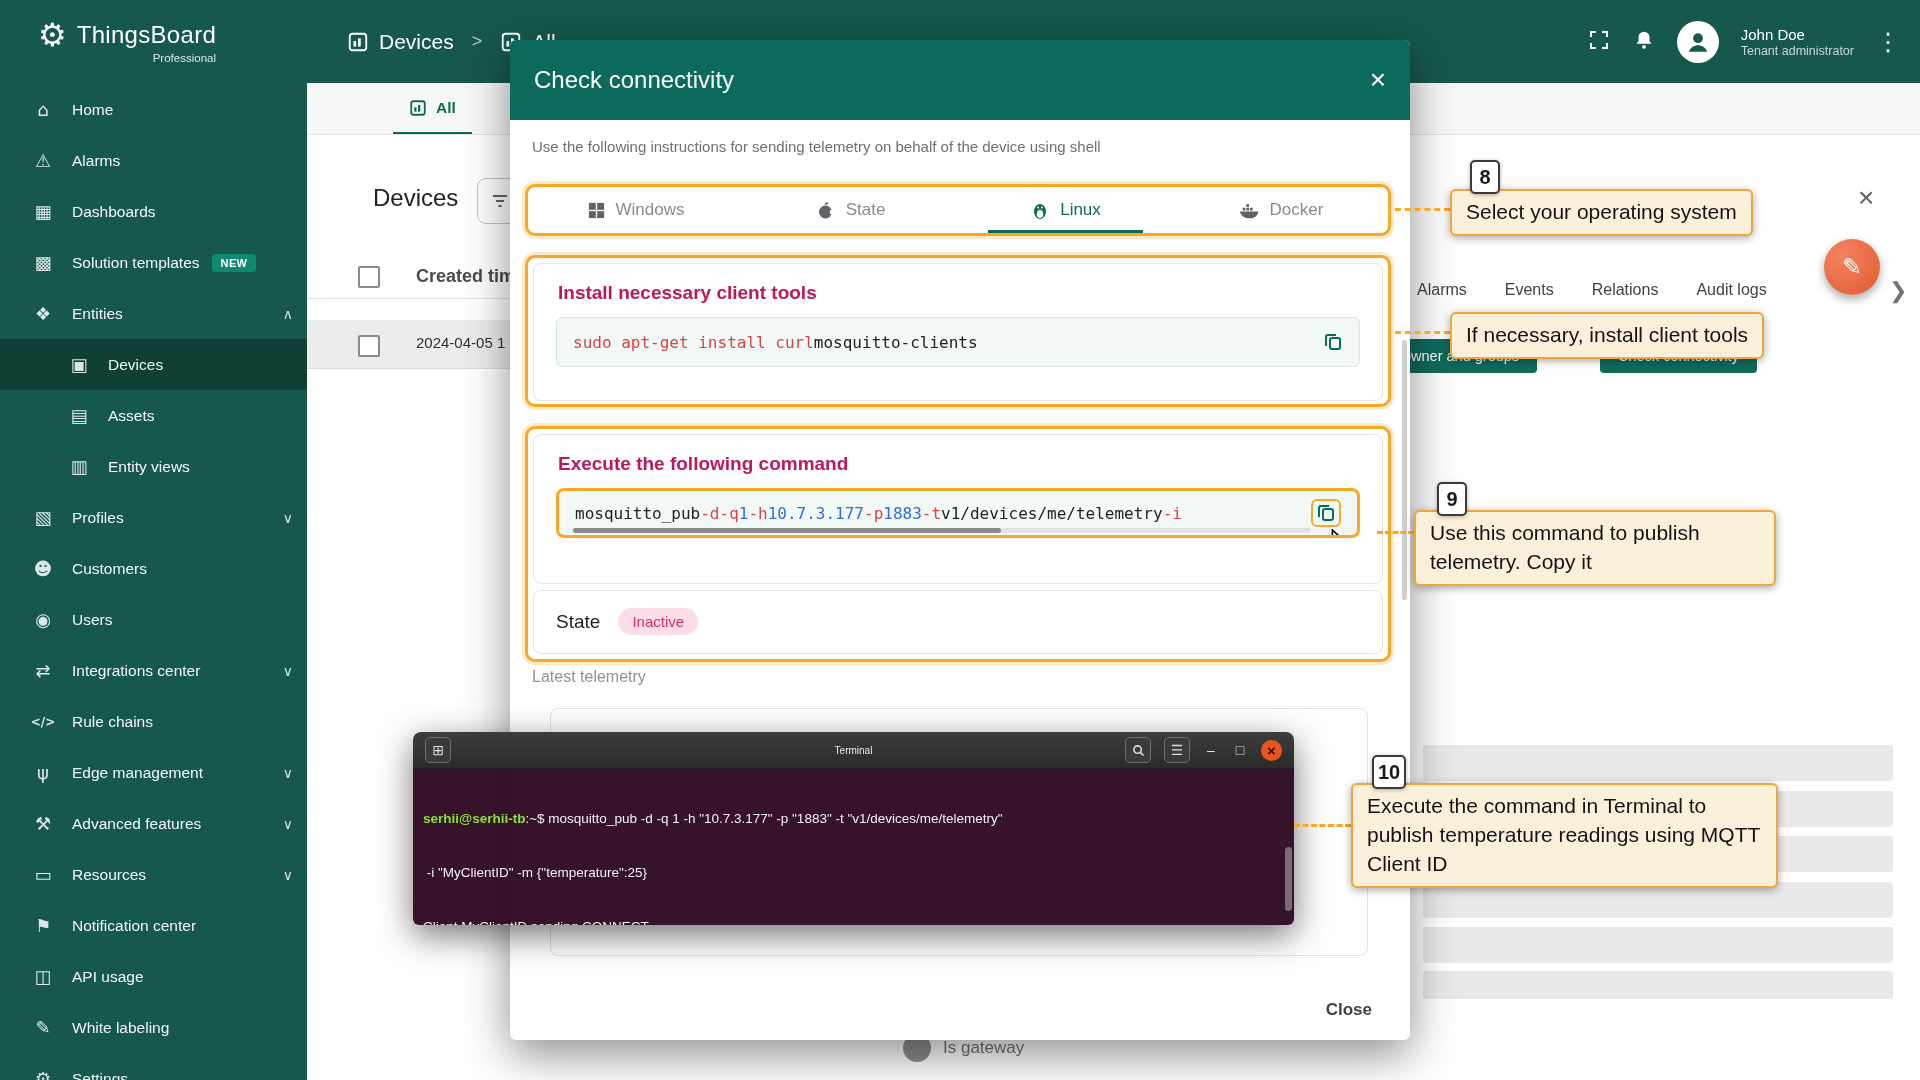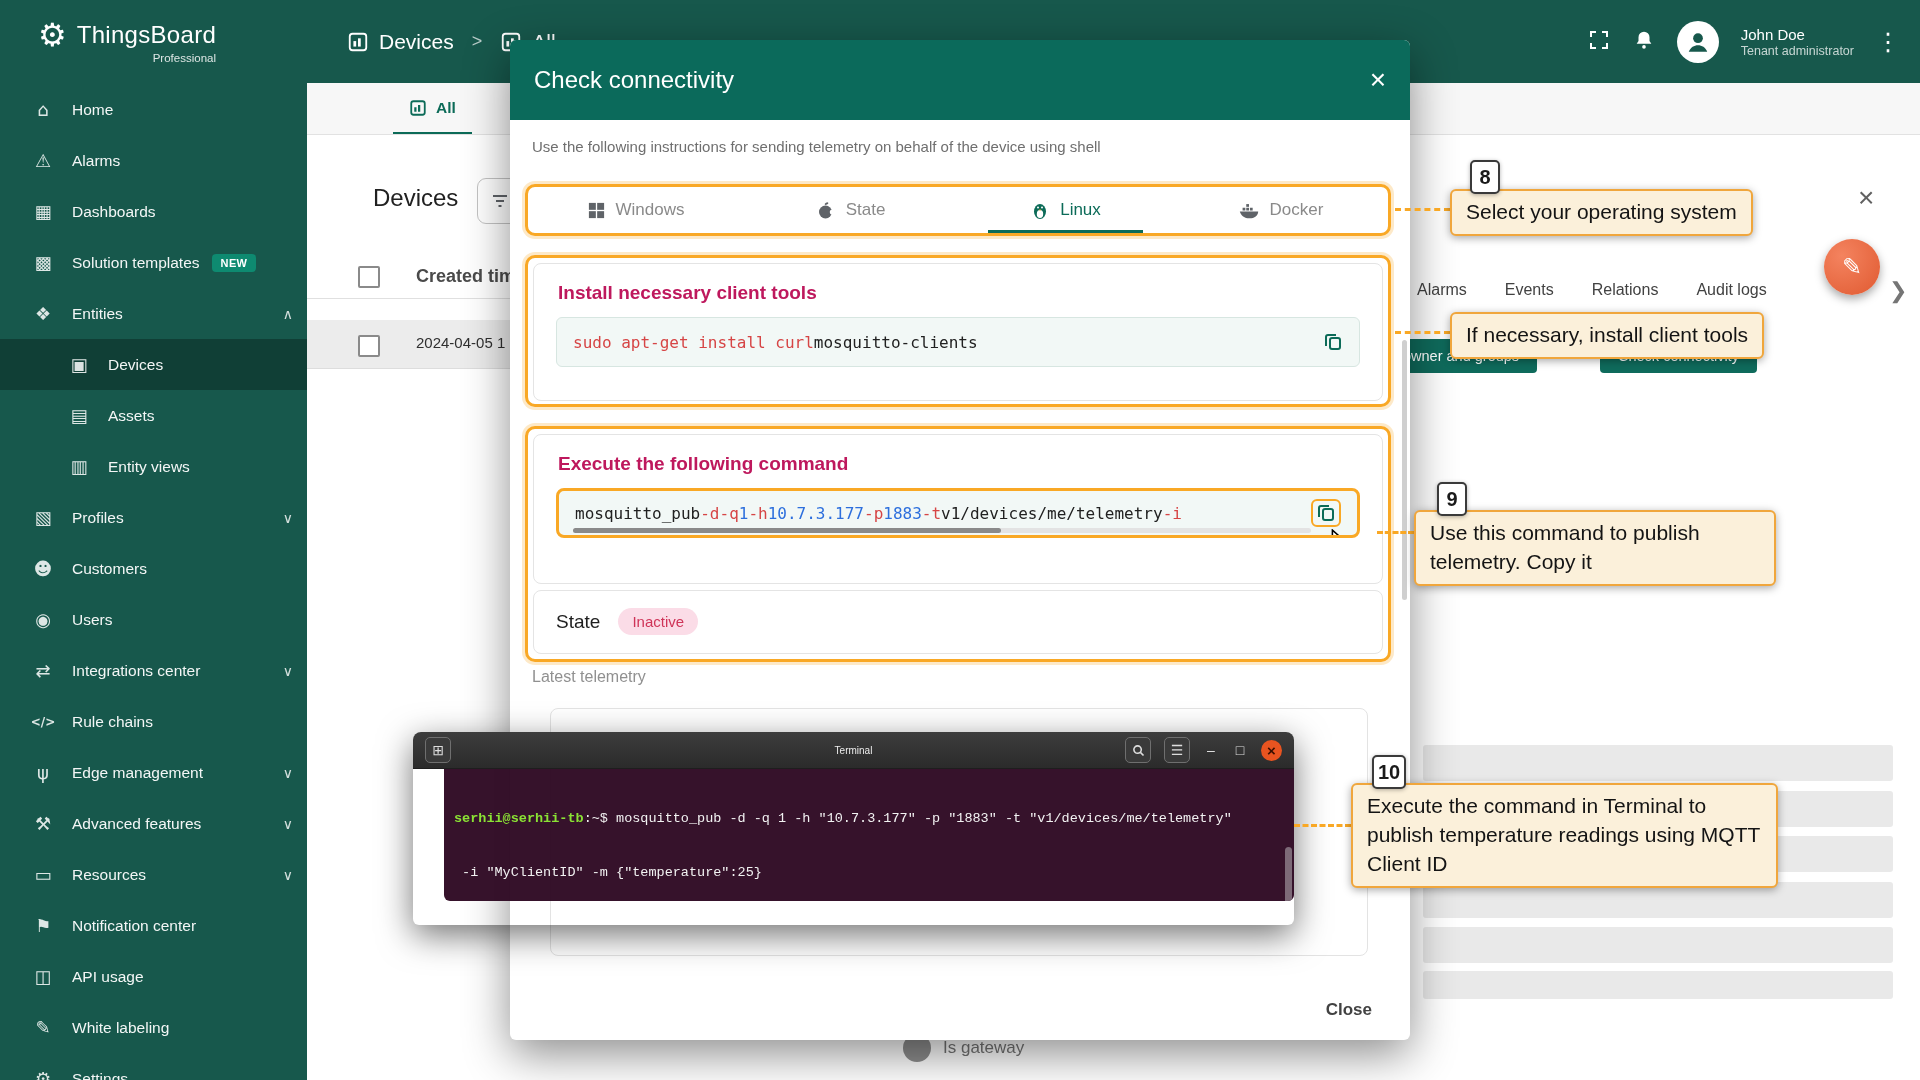--- a/index.html
+++ b/index.html
@@ -106,23 +106,23 @@
             box-shadow:0 10px 34px rgba(0,0,0,.55);}
   .t-bar{height:37px;background:linear-gradient(#3d3d3d,#2b2b2b);border-radius:8px 8px 0 0;position:relative;
          display:flex;align-items:center;padding:0 12px;box-sizing:border-box;border-bottom:1px solid #1e1e1e;}
   .t-title{position:absolute;left:0;right:0;text-align:center;color:#ececec;font-size:10px;}
   .t-sq{width:24px;height:24px;border:1px solid #6f6f6f;border-radius:5px;background:#3a3a3a;color:#ddd;
         display:flex;align-items:center;justify-content:center;font-size:14px;z-index:1;}
   .t-right{margin-left:auto;display:flex;align-items:center;gap:13px;z-index:1;}
   .t-glyph{color:#ddd;font-size:14px;width:16px;text-align:center;}
   .t-close{width:21px;height:21px;border-radius:50%;background:#E95420;color:#3a0f00;display:flex;
            align-items:center;justify-content:center;font-size:15px;font-weight:700;}
-  .t-body{height:132px;background:rgba(48,10,36,.97);border-radius:0 0 6px 6px;padding:5px 10px;box-sizing:border-box;
-          font-family:Liberation Mono, monospace;font-size:13.5px;line-height:18px;color:#f2f2f2;
-          white-space:pre;overflow:hidden;position:relative;margin-left:31px;}
+  .t-body{height:156px;background:rgba(48,10,36,.97);border-radius:0 0 6px 6px;padding:5px 10px;box-sizing:border-box;
+          font-family:Liberation Sans, sans-serif;font-size:13.5px;line-height:18px;color:#f2f2f2;
+          white-space:pre;overflow:hidden;position:relative;}
   .p-user{color:#8ae234;font-weight:700;} .p-rest{color:#f2f2f2;}
   .t-scroll{position:absolute;right:2px;top:78px;width:7px;height:64px;background:#7d6a78;border-radius:4px;}
 
   
   .dash{position:absolute;border-top:3px dashed #f9a825;z-index:20;}
   .t-badge{position:absolute;background:#fff;border:2px solid #3a3a3a;border-radius:5px;min-width:30px;height:34px;
            display:flex;align-items:center;justify-content:center;font-size:20px;font-weight:700;color:#1a1a1a;
            z-index:22;padding:0 4px;box-shadow:0 1px 4px rgba(0,0,0,.3);box-sizing:border-box;}
   .callout{position:absolute;background:#fbf0da;border:2px solid #f0a63c;border-radius:6px;padding:7px 14px;
            font-size:21px;color:#141414;line-height:1.38;z-index:21;box-shadow:0 2px 8px rgba(0,0,0,.35);}

